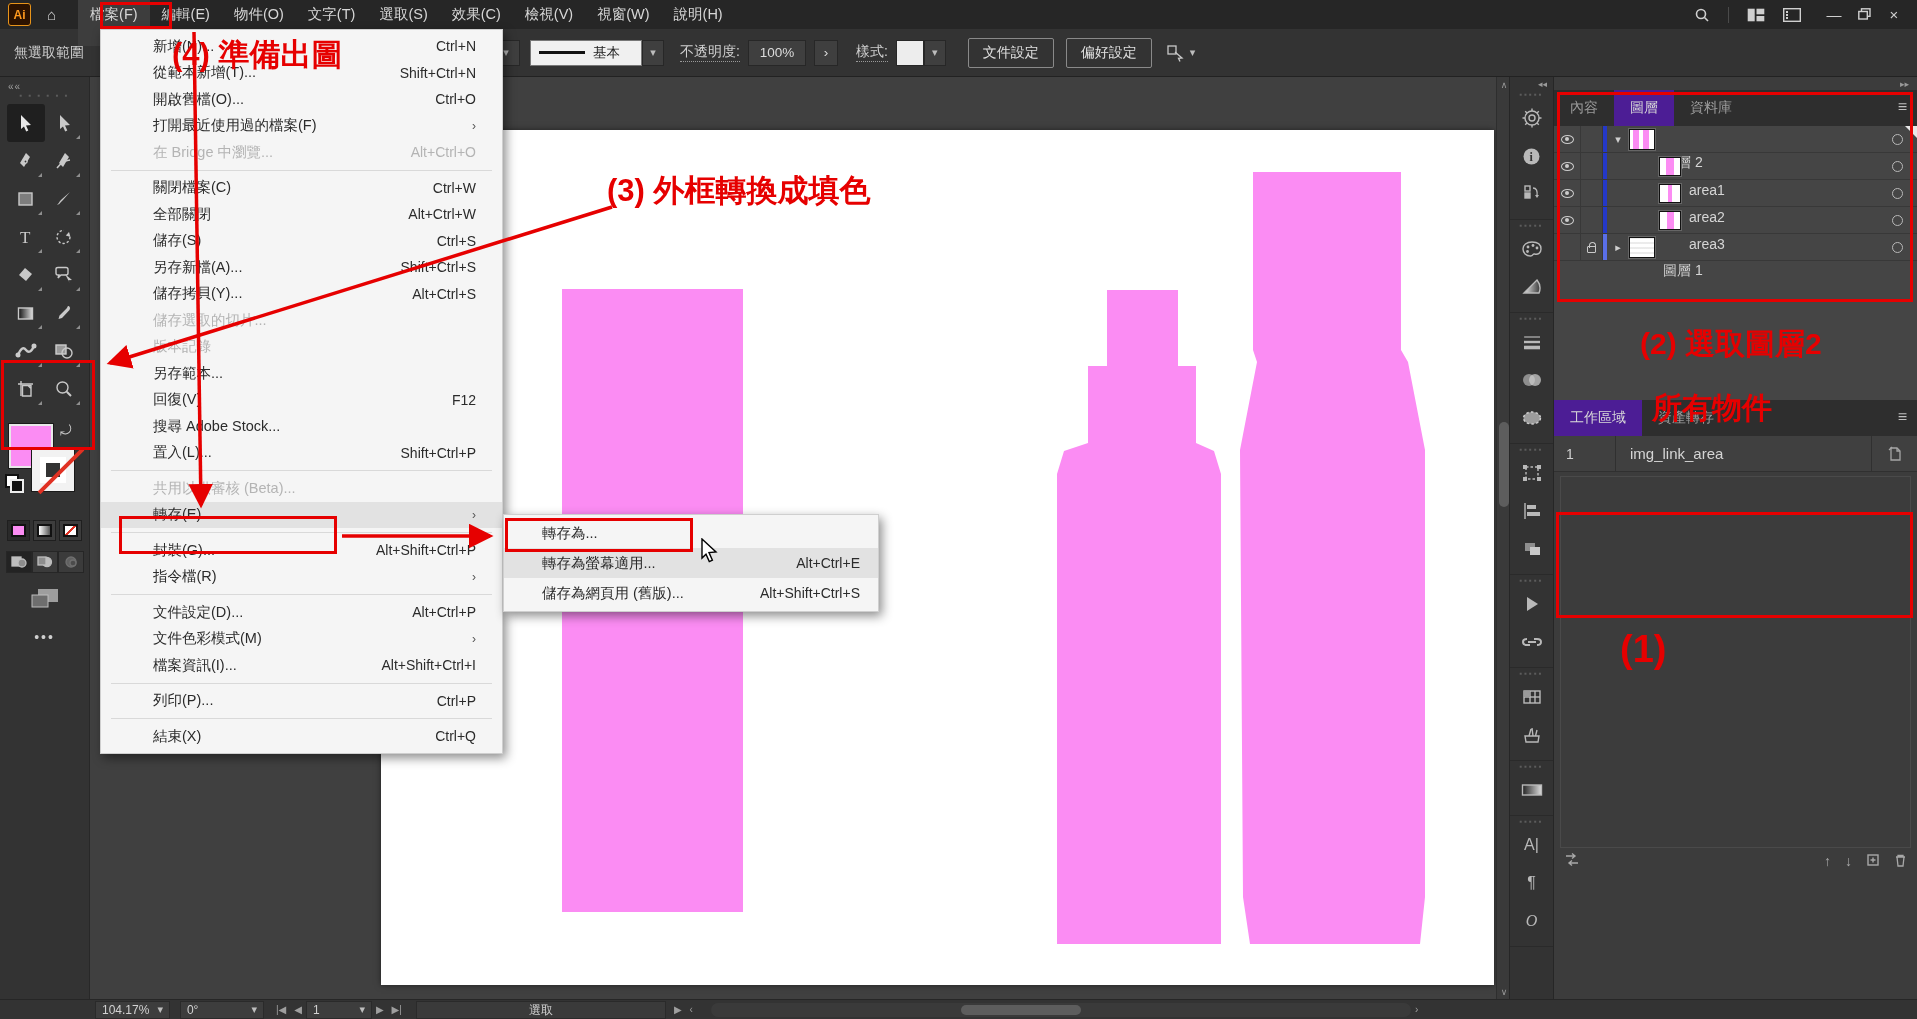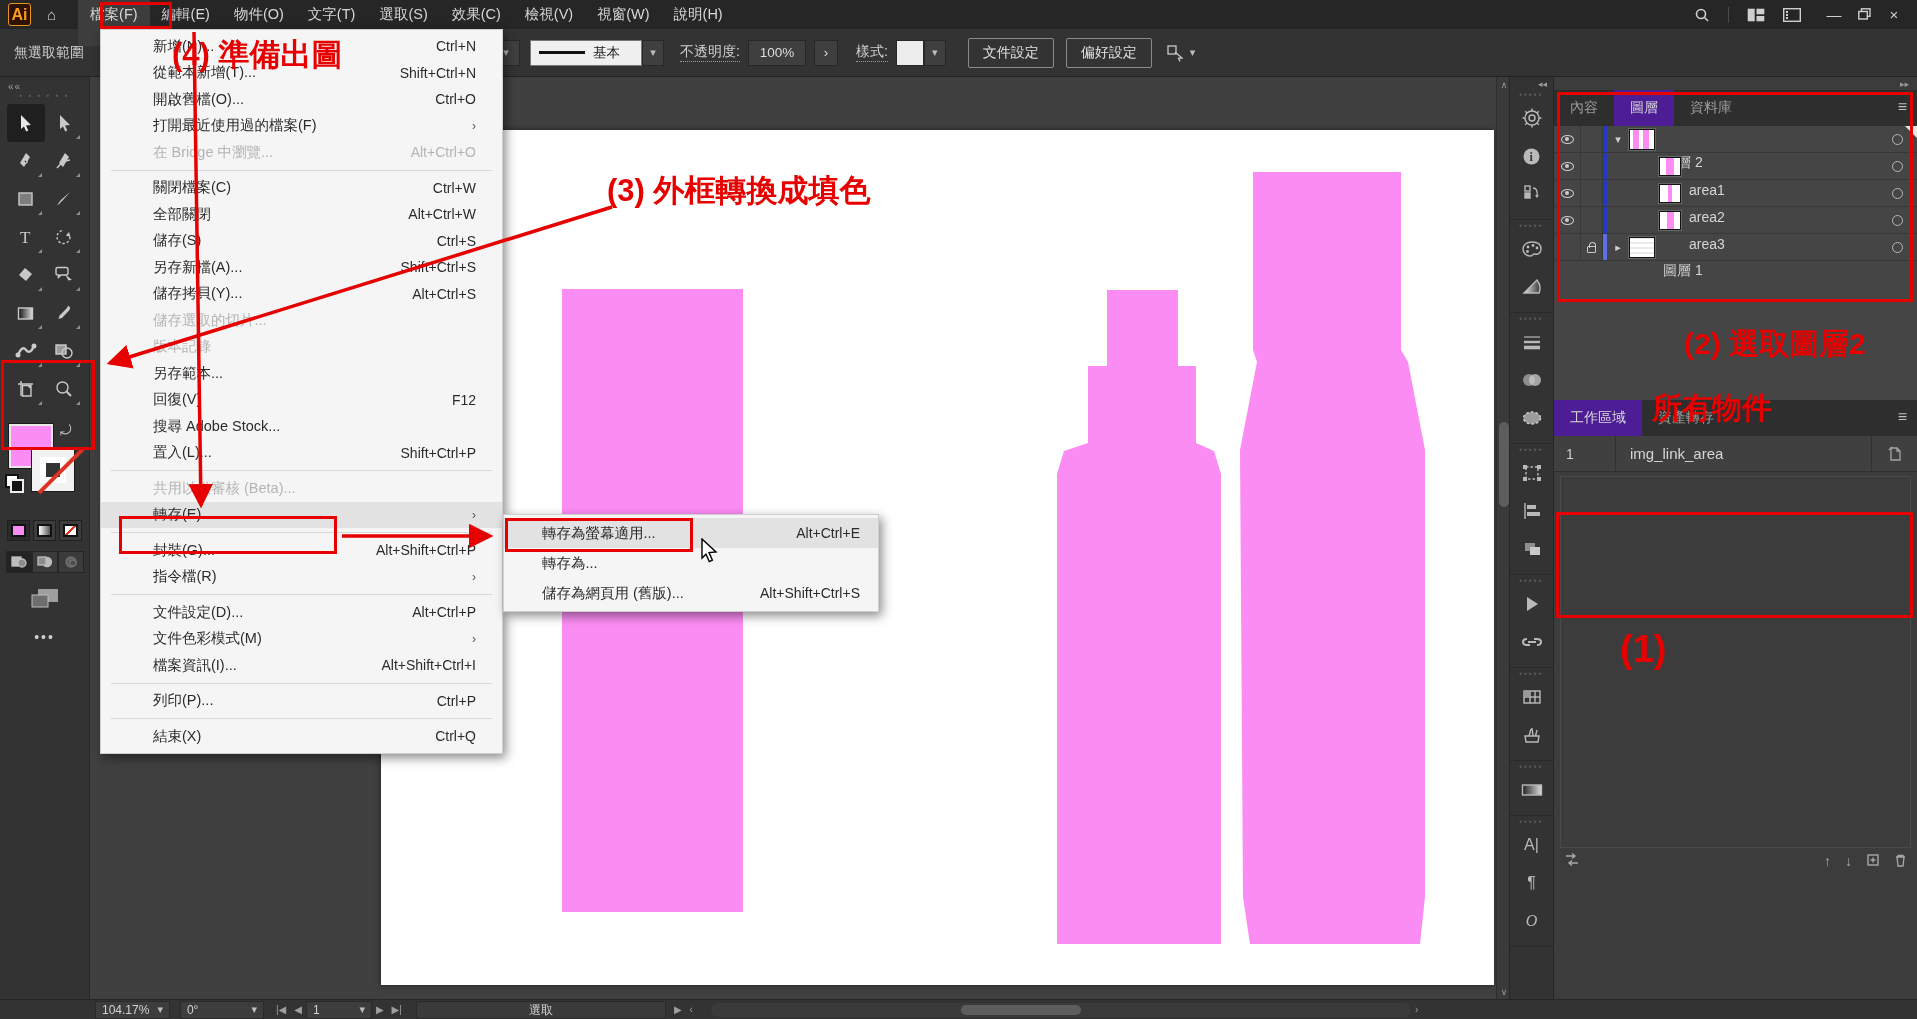--- a/index.html
+++ b/index.html
@@ -2,21 +2,21 @@
 <html style="--pink: #fb8cf3; --red: #e60000;"><head>
 <meta charset="utf-8">
 <style>
   * { margin:0; padding:0; box-sizing:border-box; }
   html,body { width:1917px; height:1019px; overflow:hidden; background:#222; }
   body { font-family:"Liberation Sans","DejaVu Sans",sans-serif; }
   #root { position:relative; width:1917px; height:1019px; background:#3c3c3c; overflow:hidden; }
 
   
   .menubar { position:absolute; left:0; top:0; width:1917px; height:29px; background:#262626; display:flex; align-items:center; z-index:30; }
-  .ai-logo { width:23px; height:23px; margin-left:8px; background:#2c1200; border:1px solid #e8941a; border-radius:3px; color:#ff9a1e; font-weight:bold; font-size:16px; display:flex; align-items:center; justify-content:center; }
+  .ai-logo { width:23px; height:23px; margin-left:8px; background:#2c1200; border:1px solid #e8941a; border-radius:3px; color:#ff9a1e; font-weight:bold; font-size:12px; display:flex; align-items:center; justify-content:center; }
   .home-ic { color:#d8d8d8; font-size:15px; margin-left:16px; }
   .menus { display:flex; margin-left:22px; }
   .menus .m { color:#d6d6d6; font-size:14.5px; padding:22px 12px; }
   .menus .m.active { background:#3d3d3d; }
   .mbar-right { position:absolute; right:8px; top:0; height:29px; display:flex; align-items:center; gap:18px; }
   .winbtn { color:#cfcfcf; font-size:15px; width:30px; text-align:center; }
   .divider-v { width:1px; height:16px; background:#4a4a4a; }
 
   
   .controlbar { position:absolute; left:0; top:29px; width:1917px; height:48px; background:#333333; border-bottom:1px solid #222; display:flex; align-items:center; z-index:20; }
@@ -482,26 +482,26 @@
         <span class="sc">Ctrl+P</span>
       </div>
     <div class="msep"></div>
     <div class="mi">
         <span>結束(X)</span>
         <span class="sc">Ctrl+Q</span>
       </div>
   </div>
 
   <div class="submenu">
+    <div class="mi">
+        <span>轉存為...</span>
+      </div>
     <div class="mi hl">
         <span>轉存為螢幕適用...</span>
         <span class="sc">Alt+Ctrl+E</span>
-      </div>
-    <div class="mi">
-        <span>轉存為...</span>
       </div>
     <div class="mi">
         <span>儲存為網頁用 (舊版)...</span>
         <span class="sc">Alt+Shift+Ctrl+S</span>
       </div>
   </div>
 
   <div class="dock">
     <div class="dock-expand">◂◂</div>
     <div class="grp">
@@ -823,21 +823,21 @@
     <line x1="342" y1="536" x2="490" y2="536" stroke="var(--red)" stroke-width="3.5" marker-end="url(#ah)"></line>
   </svg>
   <div class="redbox" style="left:100px;top:2px;width:72px;height:27px;"></div>
   <div class="redbox" style="left:1px;top:360px;width:94px;height:90px;"></div>
   <div class="redbox" style="left:119px;top:516px;width:218px;height:38px;"></div>
   <div class="redbox" style="left:505px;top:518px;width:188px;height:34px;"></div>
   <div class="redbox" style="left:1557px;top:92px;width:356px;height:210px;"></div>
   <div class="redbox" style="left:1556px;top:512px;width:357px;height:106px;"></div>
   <div class="redtext" style="left:172px;top:34px;font-size:31px;">(4) 準備出圖</div>
   <div class="redtext" style="left:607px;top:170px;font-size:31px;">(3) 外框轉換成填色</div>
-  <div class="redtext" style="left:1684px;top:324px;font-size:30px;">(2) 選取圖層2</div>
+  <div class="redtext" style="left:1640px;top:324px;font-size:30px;">(2) 選取圖層2</div>
   <div class="redtext" style="left:1652px;top:388px;font-size:30px;">所有物件</div>
   <div class="redtext" style="left:1620px;top:628px;font-size:38px;">(1)</div>
 
   <svg class="cursor" style="left:698px;top:538px" width="22" height="26" viewBox="0 0 22 26">
     <path d="M4 1 L18 14 L11 14.6 L14.4 22.2 L11.3 23.6 L8 16.2 L4 20 Z" fill="#fff" stroke="#000" stroke-width="1.4"></path>
   </svg>
 
 </div>
 
 </body></html>

